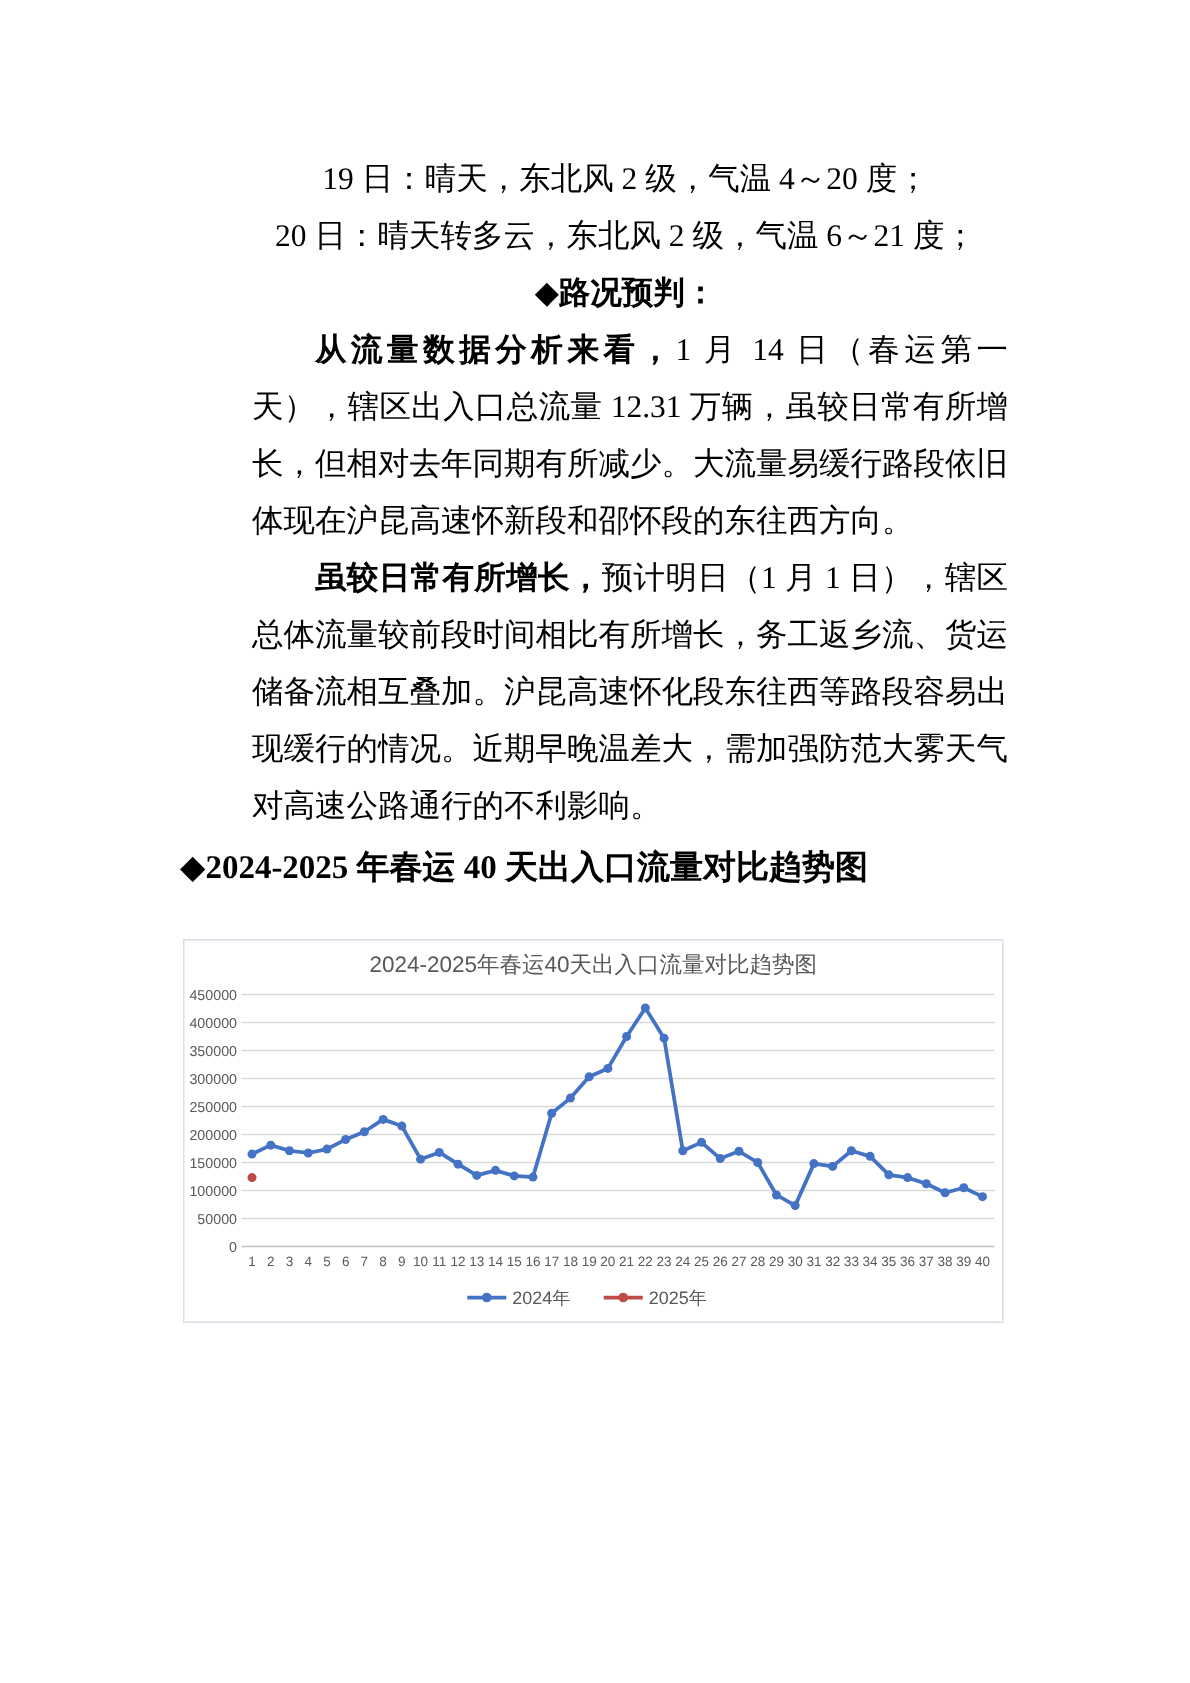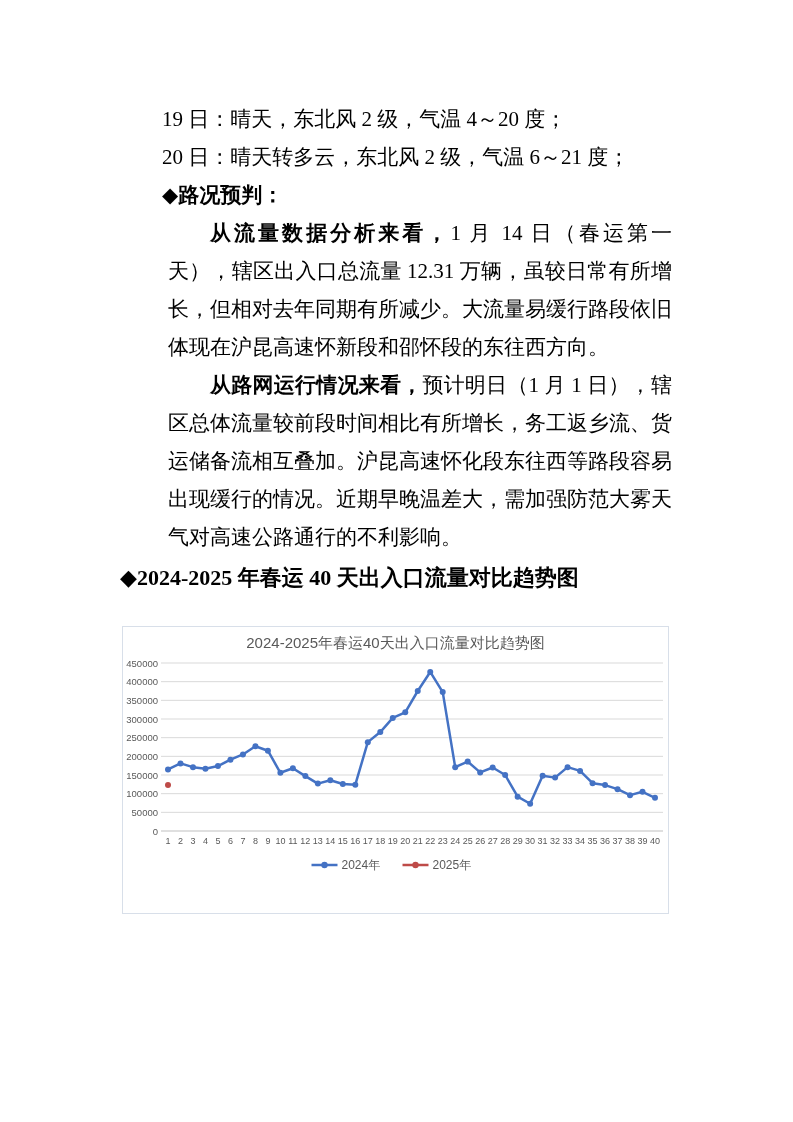--- a/index.html
+++ b/index.html
@@ -6,55 +6,55 @@
   .page{
     position:relative;
     width:793px;height:1122px;
     background:#ffffff;
     box-sizing:border-box;
     padding:100px 121px 0 120px;
     font-family:"Liberation Serif","DejaVu Serif",serif;
     color:#000000;
     overflow:hidden;
   }
-  .tline{font-size:21px;line-height:38px;}
+  .tline{font-size:21px;line-height:38px;text-align:center;}
   .indent{text-indent:42px;}
   .para{text-align:justify;margin-left:48px;}
   .source{padding-left:163px;}
   .lead{font-weight:bold;}
   .sec-head{font-weight:bold;}
   .chart-heading{
     text-align:left;font-weight:bold;
     font-size:22px;line-height:40px;
     margin-top:2px;
   }
   .chart-box{
     box-sizing:border-box;
-    width:547px;height:288px;
+    width:547px;height:256px;
     margin-left:2px;margin-top:28px;
     border:1px solid #d8dfe9;
     background:#ffffff;
   }
   .chart-box svg{display:block;}
   .svgtext{font-family:"Liberation Sans","DejaVu Sans",sans-serif;}
 </style>
 </head>
 <body>
 
 <div class="page">
 
   <div class="tline indent">19 日：晴天，东北风 2 级，气温 4～20 度；</div>
   <div class="tline indent">20 日：晴天转多云，东北风 2 级，气温 6～21 度；</div>
 
 
   <div class="tline indent sec-head">◆路况预判：</div>
 
   <div class="tline para indent"><span class="lead">从流量数据分析来看，</span><span>1 月 14 日（春运第一天），辖区出入口总流量 12.31 万辆，虽较日常有所增长，但相对去年同期有所减少。大流量易缓行路段依旧体现在沪昆高速怀新段和邵怀段的东往西方向。</span></div>
 
-  <div class="tline para indent"><span class="lead">从路网运行情况来看，</span><span>预计明日（1 月 1 日），辖区总体流量较前段时间相比有所增长，务工返乡流、货运储备流相互叠加。沪昆高速怀化段东往西等路段容易出现缓行的情况。近期早晚温差大，需加强防范大雾天气对高速公路通行的不利影响。</span></div>
+  <div class="tline para indent"><span class="lead">虽较日常有所增长，</span><span>预计明日（1 月 1 日），辖区总体流量较前段时间相比有所增长，务工返乡流、货运储备流相互叠加。沪昆高速怀化段东往西等路段容易出现缓行的情况。近期早晚温差大，需加强防范大雾天气对高速公路通行的不利影响。</span></div>
 
   <div class="chart-heading">◆2024-2025 年春运 40 天出入口流量对比趋势图</div>
 
   <div class="chart-box">
     <svg id="chart-svg" class="svgtext" width="545" height="254" viewBox="0 0 545 254">
         <text x="272.5" y="21" text-anchor="middle" font-size="15" fill="#595959">2024-2025年春运40天出入口流量对比趋势图</text>
         <line x1="38" y1="204" x2="540" y2="204" stroke="#bfbfbf" stroke-width="1"></line>
         <text x="35" y="207.5" text-anchor="end" font-size="9.5" fill="#595959">0</text>
         <line x1="38" y1="185.33333333333334" x2="540" y2="185.33333333333334" stroke="#d9d9d9" stroke-width="1"></line>
         <text x="35" y="188.83333333333334" text-anchor="end" font-size="9.5" fill="#595959">50000</text>

